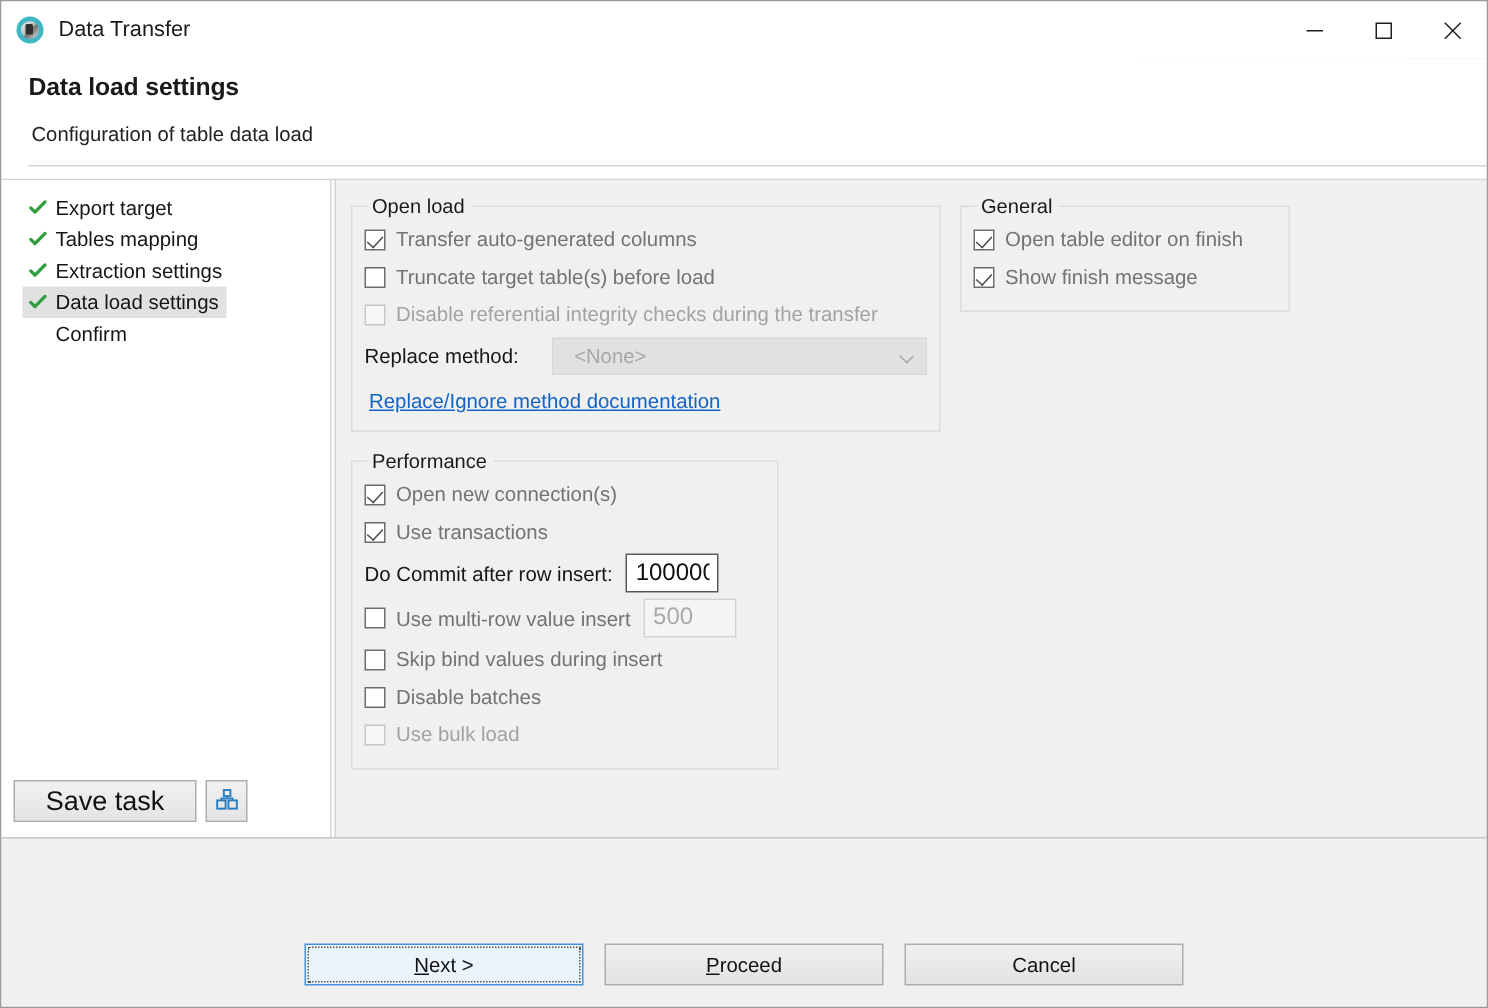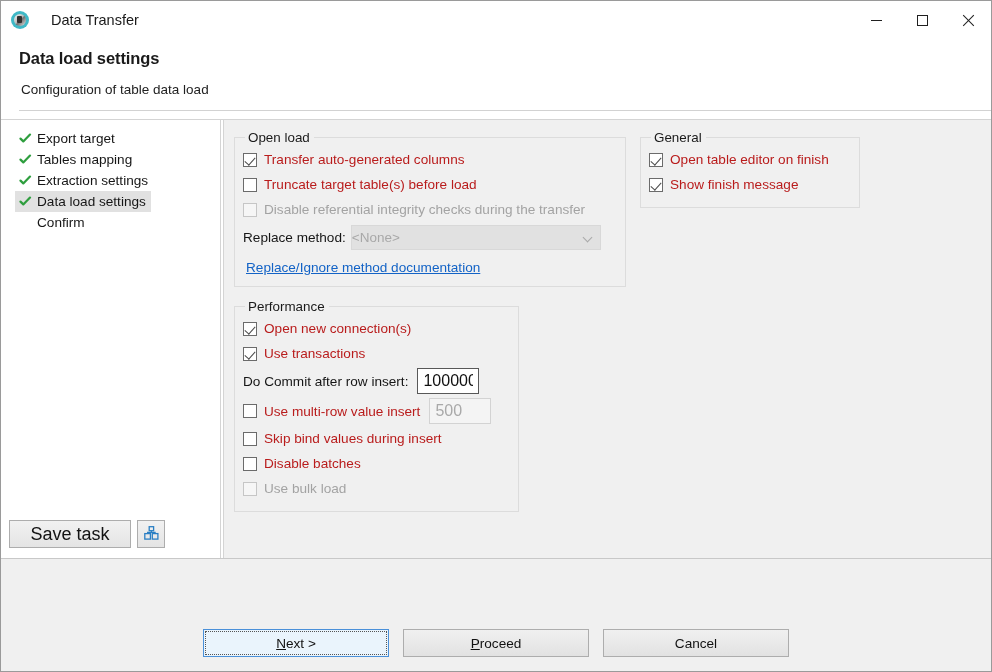--- a/index.html
+++ b/index.html
@@ -23,21 +23,20 @@
 
   
   .titlebar {
     position: relative;
     height: 38px;
     flex: 0 0 38px;
     background: #ffffff;
     display: flex;
     align-items: center;
     z-index: 5;
-    gap: 12px;
   }
   .app-icon {
     margin-left: 9px;
     width: 20px; height: 20px;
     position: relative;
     flex: 0 0 20px;
   }
   .app-icon .ring {
     position: absolute; inset: 1px;
     border-radius: 50%;
@@ -259,21 +258,21 @@
     border-width: 0 1.6px 1.6px 0;
     transform: rotate(42deg);
   }
   .cb.disabled {
     border-color: #c6c6c6;
     background: #f6f6f6;
   }
   .cb-label {
     margin-left: 7px;
     font-size: 13.6px;
-    color: #b91c1c;
+    color: #737373;
     white-space: nowrap;
     cursor: default;
   }
   .cb-label.disabled { color: #a3a3a3; }
 
   .field-row {
     display: flex;
     align-items: center;
     height: 30px;
   }
@@ -285,22 +284,22 @@
 
   select.combo {
     -webkit-appearance: none;
     appearance: none;
     width: 250px; height: 25px;
     background: #dcdcdc;
     border: 1px solid #cfcfcf;
     color: #8a8a8a;
     font-size: 13.5px;
     font-family: "Liberation Sans", sans-serif;
-    padding: 0 22px 0 0;
-    margin-left: 5px;
+    padding: 0 22px 0 14px;
+    margin-left: 22px;
     cursor: default;
   }
   .combo-wrap { position: relative; display: inline-block; }
   .combo-chev {
     position: absolute;
     right: 9px; top: 9px;
     width: 8px; height: 8px;
     pointer-events: none;
   }
   .combo-chev::before {

